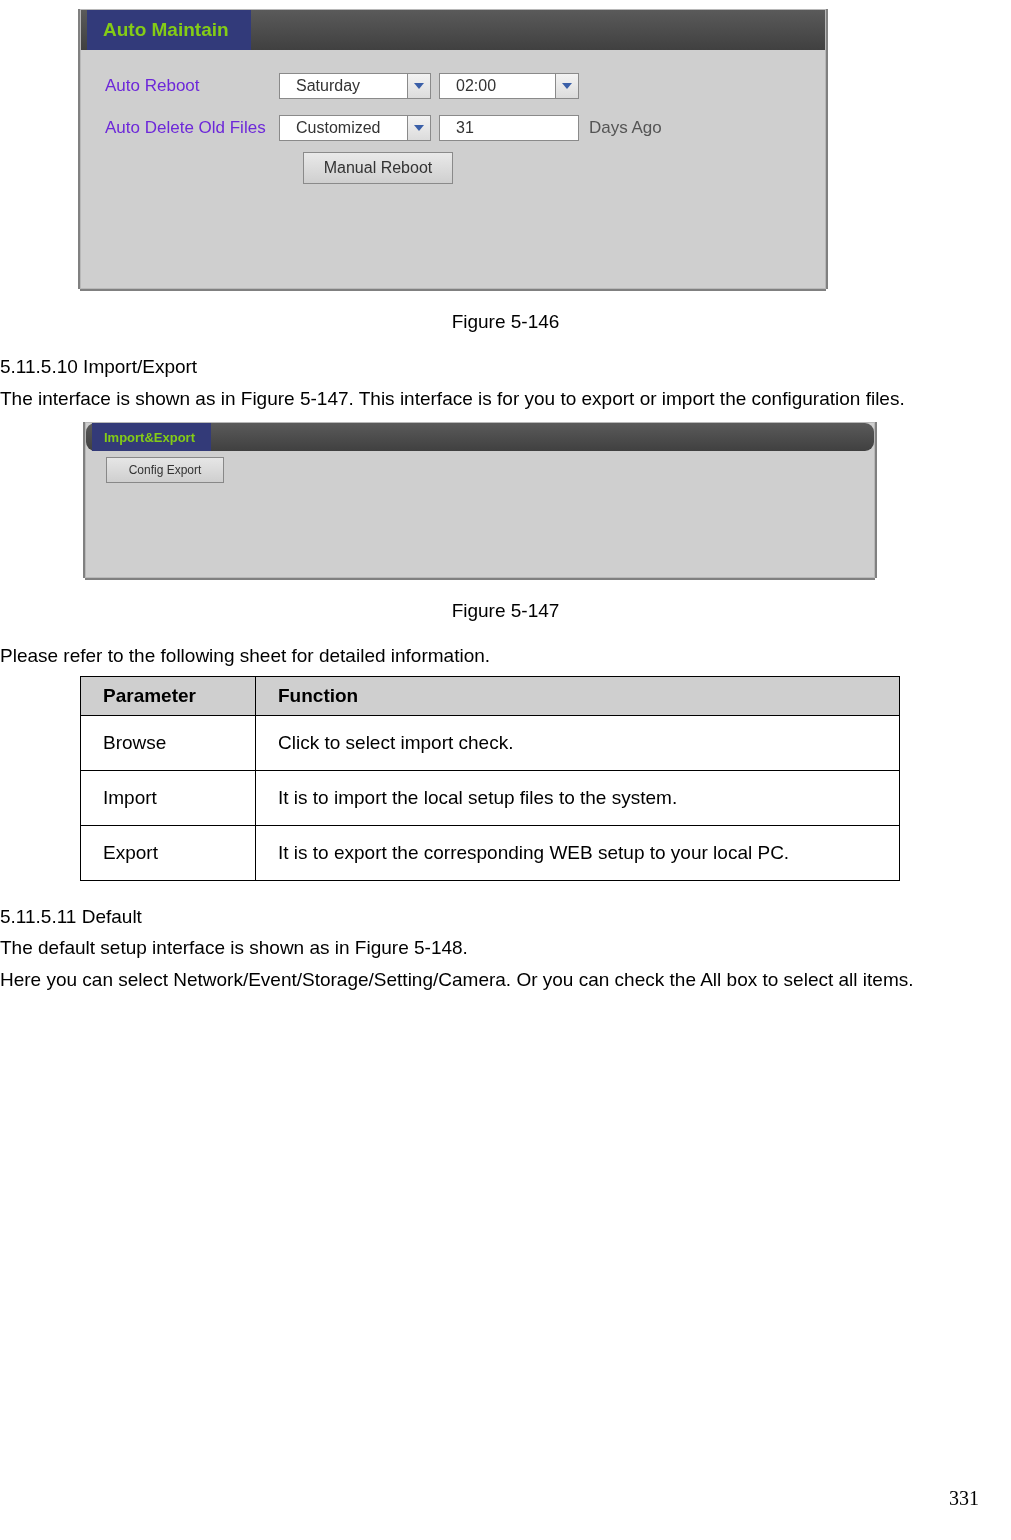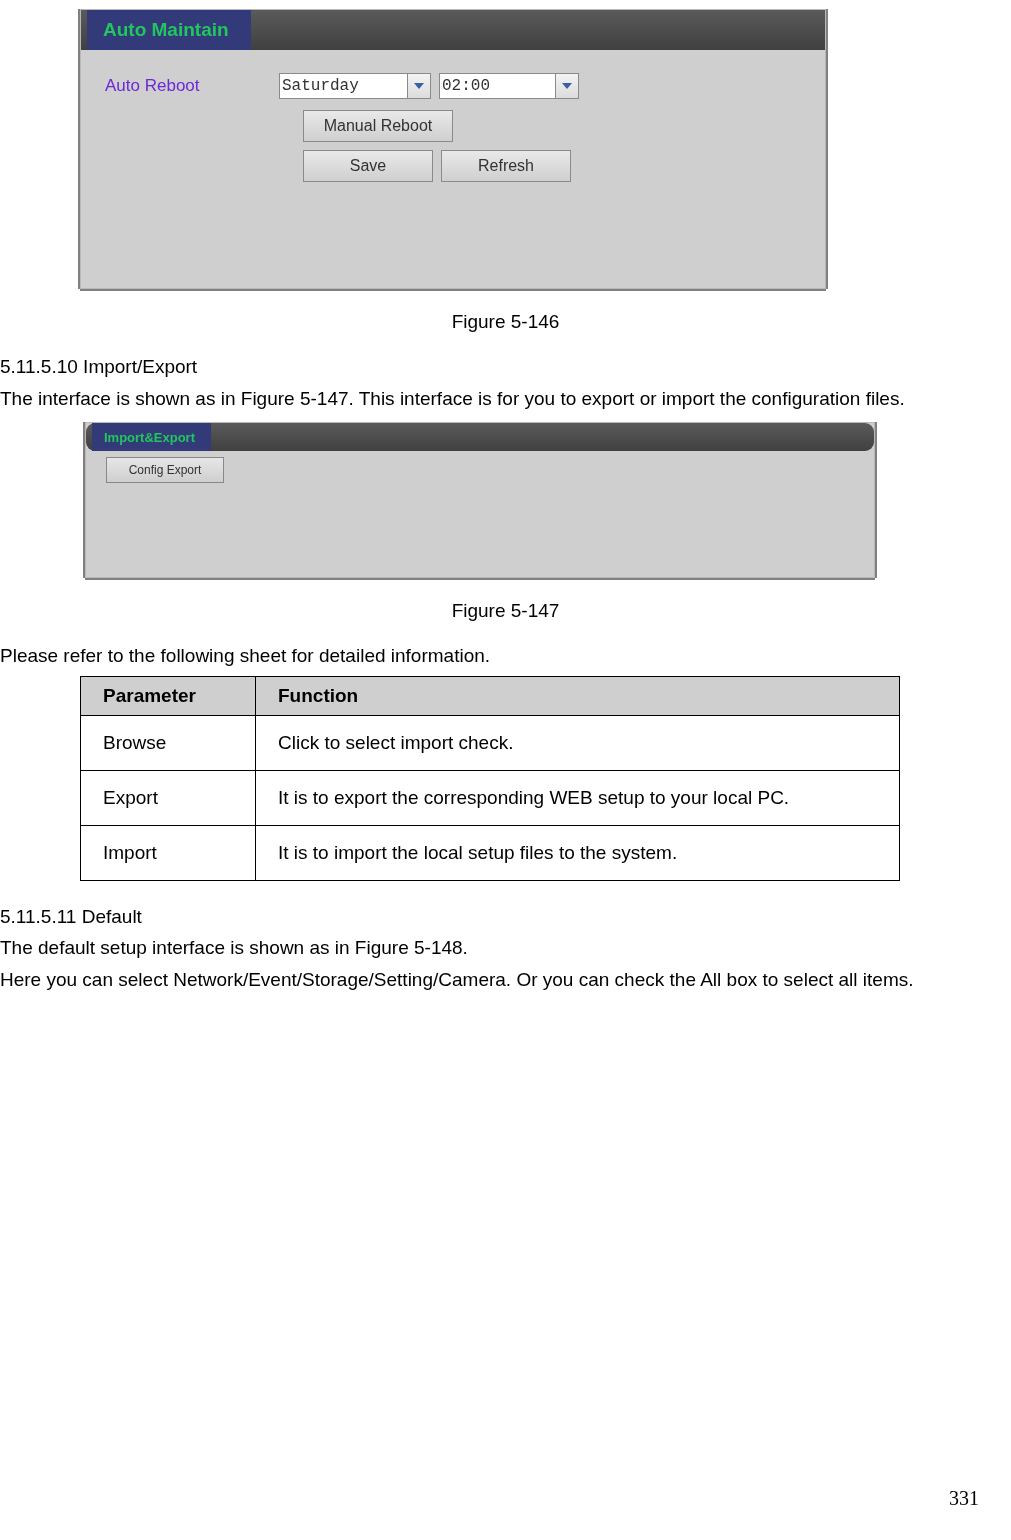--- a/index.html
+++ b/index.html
@@ -27,21 +27,21 @@
   }
   .panel-titlebar {
     background: linear-gradient(#5a5a5a,#404040);
     height: 40px;
     display: flex;
     align-items: center;
     padding-left: 6px;
   }
   .panel-titlebar .tab {
     background: #323A7A;
-    color: #22c55e;
+    color: #84cc16;
     font-weight: bold;
     font-size: 19px;
     padding: 8px 22px 8px 16px;
     height: 24px;
     display: inline-flex;
     align-items: center;
   }
 
   
   #auto-maintain {
@@ -64,25 +64,24 @@
     color: #6d28d9;
     font-size: 17px;
   }
   .dropdown, .textin {
     background: #fff;
     border: 1px solid #8a8a8a;
     height: 26px;
     box-sizing: border-box;
     display: inline-flex;
     align-items: center;
-    padding: 0 2px;
+    padding: 0 16px;
     font-size: 16px;
     color: #333;
     margin-right: 8px;
-    font-family: Liberation Mono, monospace;
   }
   .dropdown { position: relative; padding-right: 26px; }
   .dropdown .arrow-btn {
     position: absolute;
     right: 0; top: 0; bottom: 0;
     width: 22px;
     border-left: 1px solid #8a8a8a;
     background: linear-gradient(#f3f3f3,#dcdcdc);
     display: flex; align-items: center; justify-content: center;
   }
@@ -206,27 +205,38 @@
         <span class="dropdown w140">
           <span>02:00</span>
           <span class="arrow-btn">
             <svg viewBox="0 0 10 6">
                 <path d="M0 0 L10 0 L5 6 Z" fill="#3a5fa8"></path>
               </svg>
           </span>
         </span>
       </div>
 
+      <div class="row">
+        <span class="row-label">Auto Delete Old Files</span>
+        <span class="dropdown w150">
+          <span>Customized</span>
+          <span class="arrow-btn">
+            <svg viewBox="0 0 10 6">
+                <path d="M0 0 L10 0 L5 6 Z" fill="#3a5fa8"></path>
+              </svg>
+          </span>
+        </span>
+        <span class="textin w140">
+          <span>31</span>
+        </span>
+        <span class="trail">Days Ago</span>
+      </div>
 
       <div class="btnrow1">
         <span class="graybtn w-manual">Manual Reboot</span>
-      </div>
-      <div class="btnrow2">
-        <span class="graybtn w-save">Save</span>
-        <span class="graybtn w-ref">Refresh</span>
       </div>
     </div>
   </div>
 
   <p class="caption">Figure 5-146</p>
 
   <p class="body-text">5.11.5.10   Import/Export</p>
   <p class="body-text" style="text-align:justify;">The interface is shown as in Figure 5-147. This interface is for you to export or import the configuration files.</p>
 
   <div id="import-export" class="panel-wrap">
@@ -246,26 +256,26 @@
     <tbody>
         <tr>
       <th class="c1">Parameter</th>
       <th>Function</th>
     </tr>
     <tr>
       <td class="c1">Browse</td>
       <td>Click to select import check.</td>
     </tr>
     <tr>
+      <td class="c1">Import</td>
+      <td>It is to import the local setup files to the system.</td>
+    </tr>
+    <tr>
       <td class="c1">Export</td>
       <td>It is to export the corresponding WEB setup to your local PC.</td>
-    </tr>
-    <tr>
-      <td class="c1">Import</td>
-      <td>It is to import the local setup files to the system.</td>
     </tr>
   </tbody>
     </table>
 
   <p class="body-text" style="margin-top:22px;">5.11.5.11   Default</p>
   <p class="body-text">The default setup interface is shown as in Figure 5-148.</p>
   <p class="body-text" style="text-align:justify;">Here you can select Network/Event/Storage/Setting/Camera. Or you can check the All box to select all items.</p>
 
   <span class="pagenum">331</span>
 </div>

